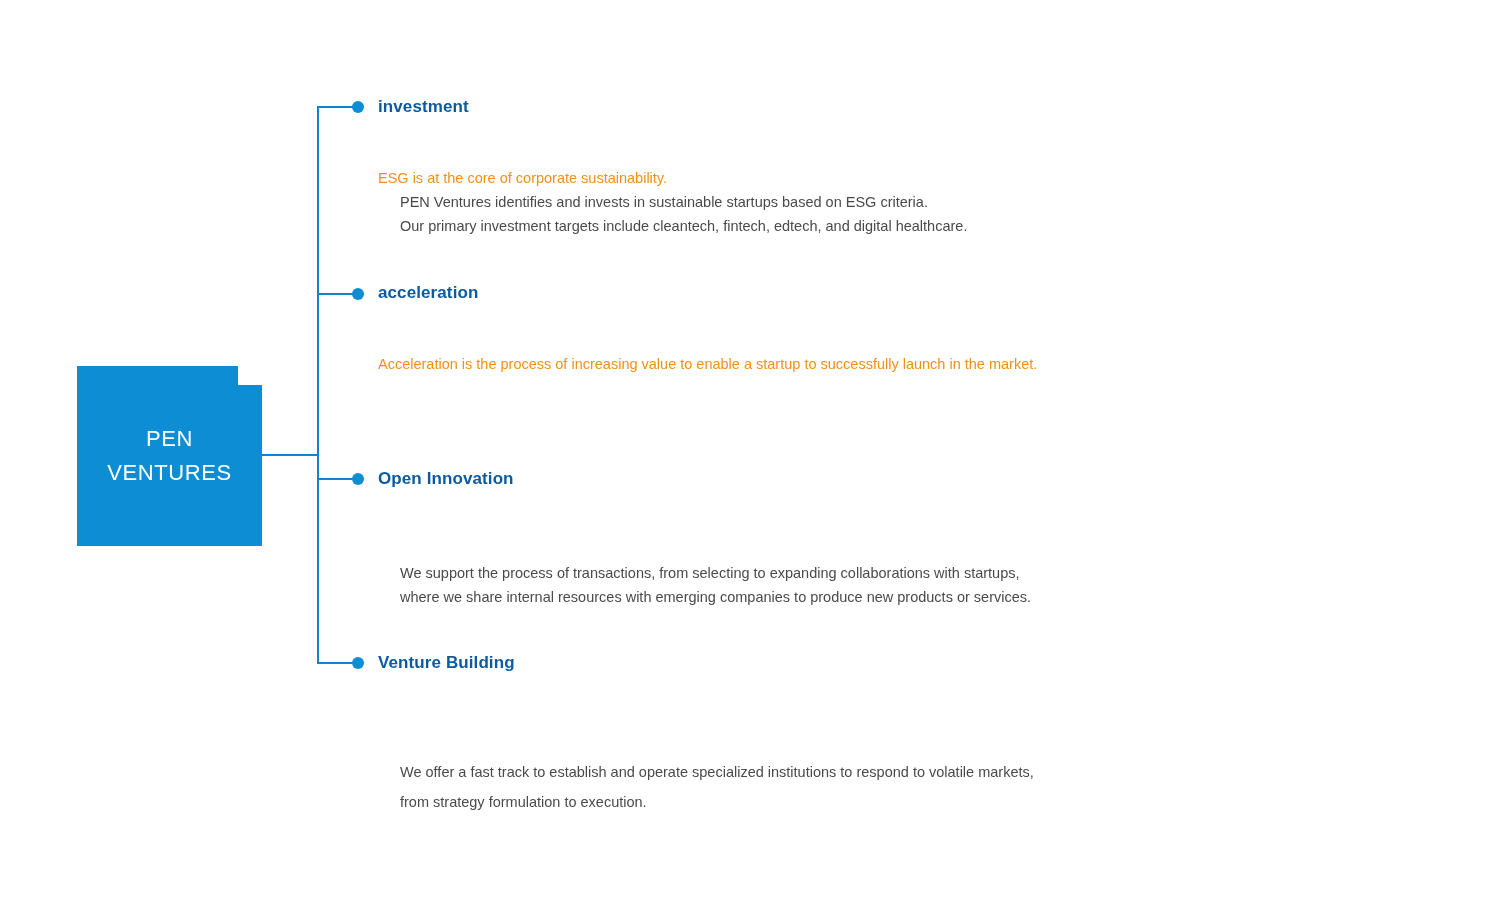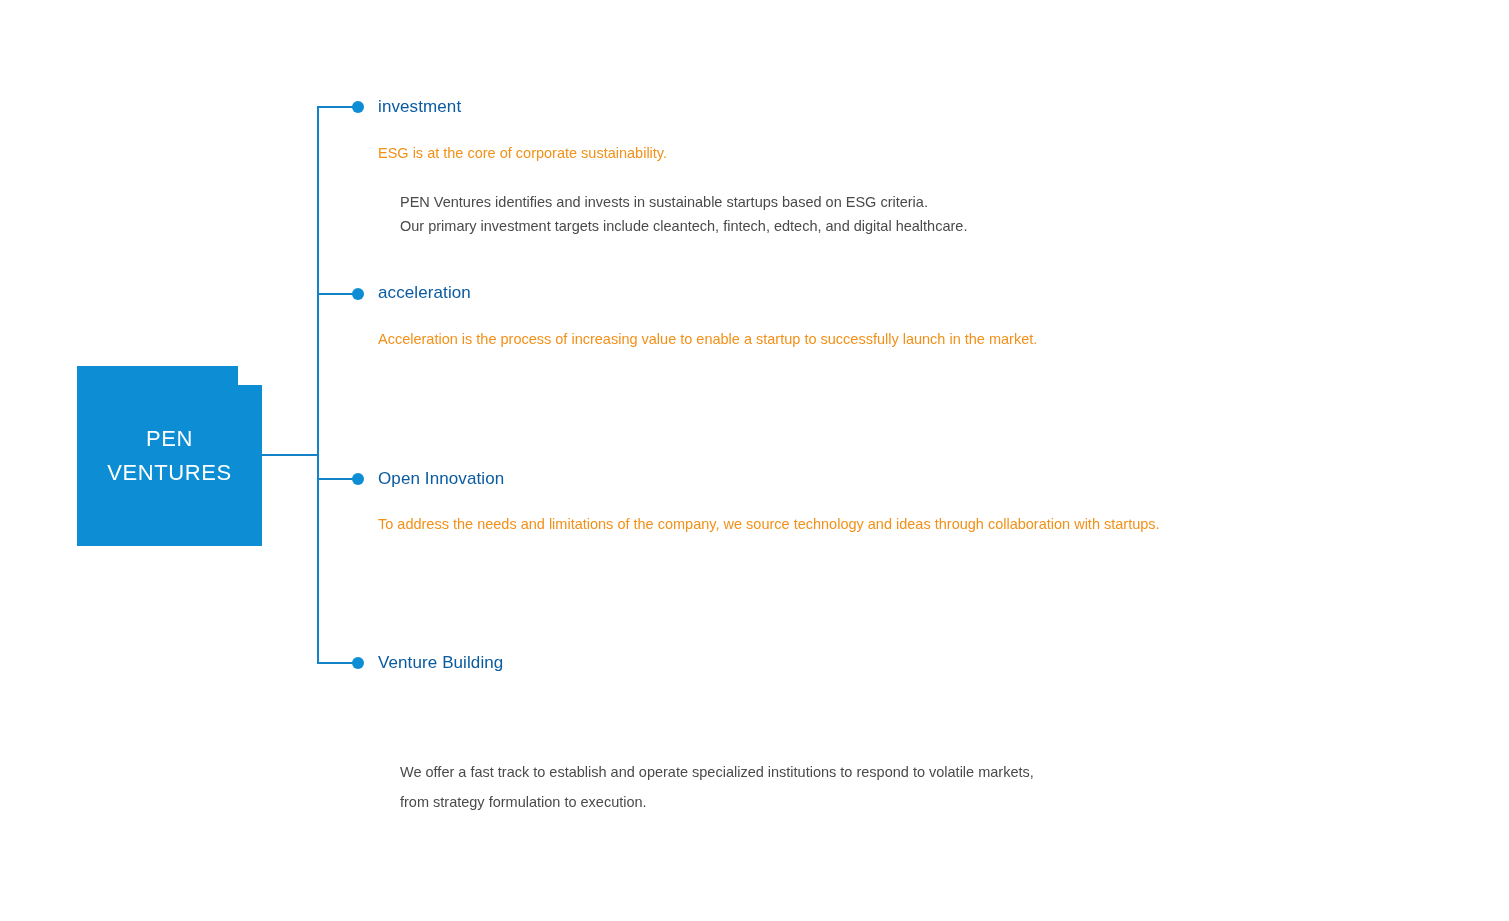--- a/index.html
+++ b/index.html
@@ -96,30 +96,31 @@
   }
 
   
   .section {
     position: absolute;
     left: 378px;
   }
   .sec-title {
     color: #0b5ba0;
     font-size: 17px;
-    font-weight: normal;
+    font-weight: bold;
     line-height: 20px;
     letter-spacing: 0.1px;
     white-space: nowrap;
   }
   .sec-lead {
     color: #f29018;
     font-size: 14.5px;
     line-height: 19px;
     white-space: nowrap;
+    margin-top: 25px;
   }
   .sec-body {
     color: #4a4a4a;
     font-size: 14.5px;
     line-height: 24px;
     white-space: pre-line;
     margin-left: 22px;
   }
   .sec-body.loose {
     line-height: 30px;
@@ -164,22 +165,23 @@
   <div class="section" style="top:283px;">
     <div class="sec-title">acceleration</div>
   </div>
   <div class="section" style="top:330px;text-align:center;">
     <div class="sec-lead">Acceleration is the process of increasing value to enable a startup to successfully launch in the market.</div>
   </div>
 
   <div class="section" style="top:469px;">
     <div class="sec-title">Open Innovation</div>
   </div>
-  <div class="section" style="top:515px;">
-    <div class="sec-lead">To address the needs and limitations of the company, we source technology and ideas through collaboration with startups.</div>
+  <div class="section" style="top:561px;">
+    <div class="sec-body">We support the process of transactions, from selecting to expanding collaborations with startups,
+where we share internal resources with emerging companies to produce new products or services.</div>
   </div>
 
   <div class="section" style="top:653px;">
     <div class="sec-title">Venture Building</div>
   </div>
   <div class="section" style="top:757px;">
     <div class="sec-body loose">We offer a fast track to establish and operate specialized institutions to respond to volatile markets,
 from strategy formulation to execution.</div>
   </div>
 

